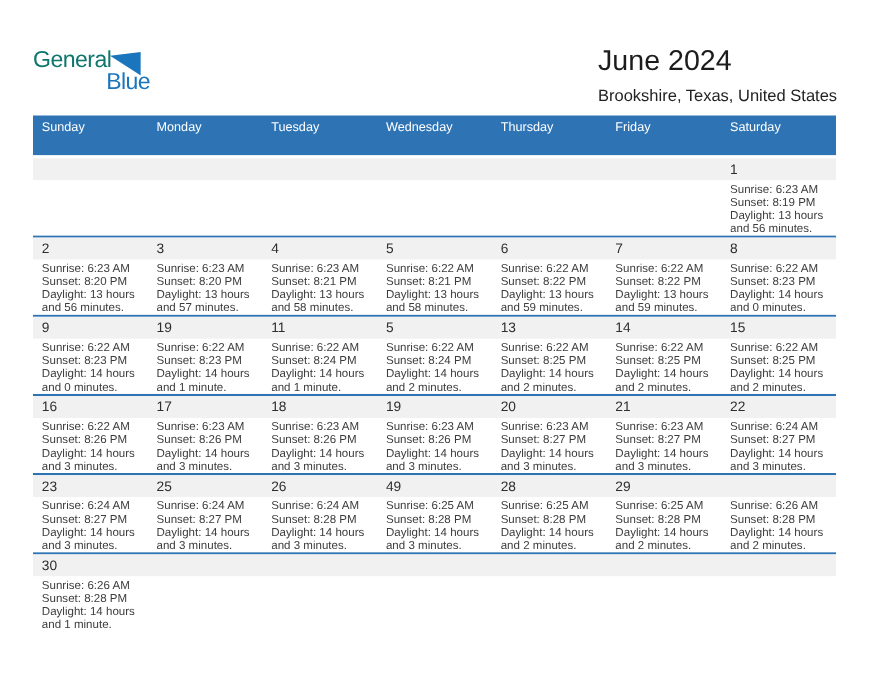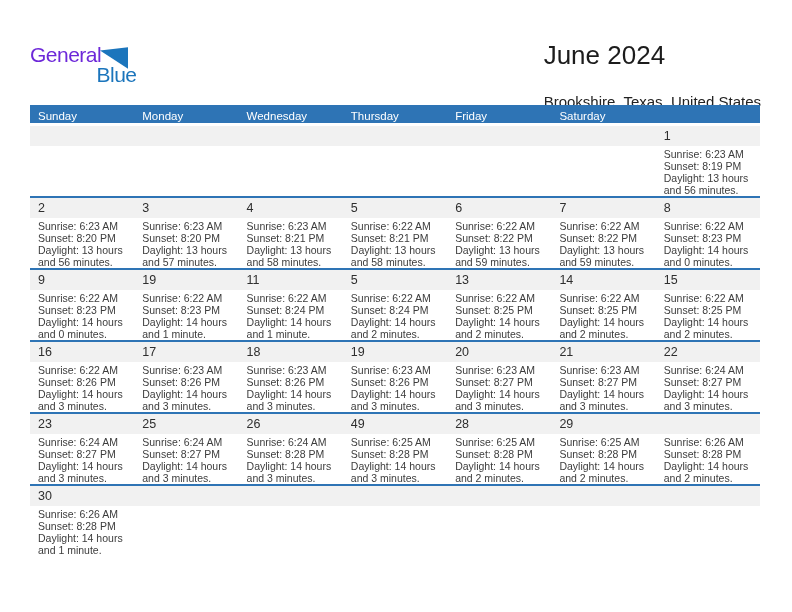--- a/index.html
+++ b/index.html
@@ -16,38 +16,38 @@
     position:relative;
     width:792px;height:612px;
     background:#ffffff;
     overflow:hidden;
   }
 
   
   .logo{position:absolute;left:30px;top:44px;width:130px;}
   .logo-row1{display:flex;align-items:flex-start;}
   .logo-general{
-    font-size:21px;font-weight:500;color:#6d28d9;letter-spacing:-0.5px;line-height:22px;
+    font-size:21px;font-weight:500;color:#0f766e;letter-spacing:-0.5px;line-height:22px;
   }
   .logo-triangle{width:28px;height:24px;margin-left:-1px;margin-top:2px;}
   .logo-blue{
     font-size:21px;font-weight:500;color:var(--logo-blue);
     letter-spacing:-0.5px;line-height:18px;margin-left:43px;margin-top:-4px;text-align:center;
   }
 
   
   .title-block{position:absolute;top:40px;right:31px;text-align:left;}
   .month-title{font-size:26px;font-weight:400;color:var(--text-dark);line-height:30px;}
-  .location{font-size:15px;font-weight:400;color:#222222;margin-top:23px;}
+  .location{font-size:15px;font-weight:400;color:#222222;margin-top:9px;}
 
   
   .calendar{position:absolute;left:30px;top:105px;width:730px;}
   .weekday-row{
     display:grid;grid-template-columns:repeat(7,1fr);
-    background:var(--header-blue);height:18px;margin-bottom:3px;
+    background:var(--header-blue);height:36px;margin-bottom:3px;
   }
   .weekday{
     color:#ffffff;font-size:11.5px;line-height:22px;padding-left:8px;
     white-space:nowrap;overflow:hidden;
   }
   .week{border-bottom:2px solid var(--header-blue);}
   .week.last{border-bottom:none;}
   .day-band{
     display:grid;grid-template-columns:repeat(7,1fr);
     background:var(--band-gray);height:20px;
@@ -82,20 +82,21 @@
 
   <div class="title-block">
     <div class="month-title">June 2024</div>
     <div class="location">Brookshire, Texas, United States</div>
   </div>
 
   <div class="calendar">
     <div class="weekday-row">
         <div class="weekday">Sunday</div>
         <div class="weekday">Monday</div>
+        <div class="weekday">Tuesday</div>
         <div class="weekday">Wednesday</div>
         <div class="weekday">Thursday</div>
         <div class="weekday">Friday</div>
         <div class="weekday">Saturday</div>
       </div>
 
   <div class="week">
         <div class="day-band">
           <div class="day-num"></div>
           <div class="day-num"></div>

